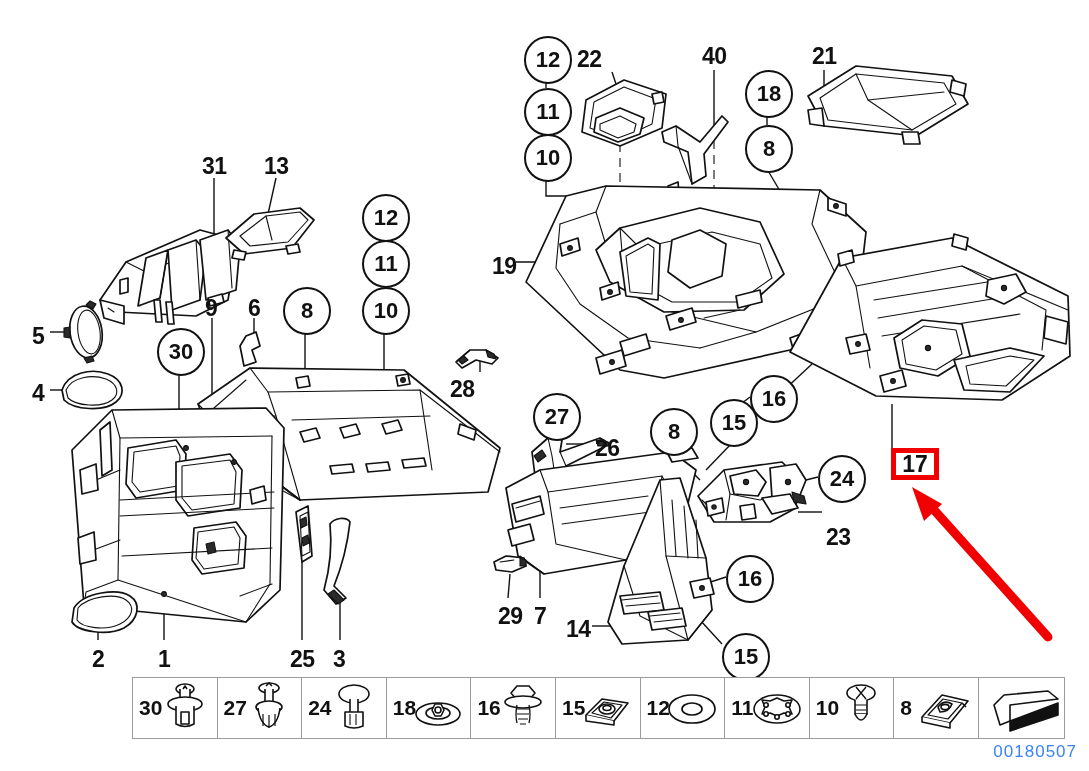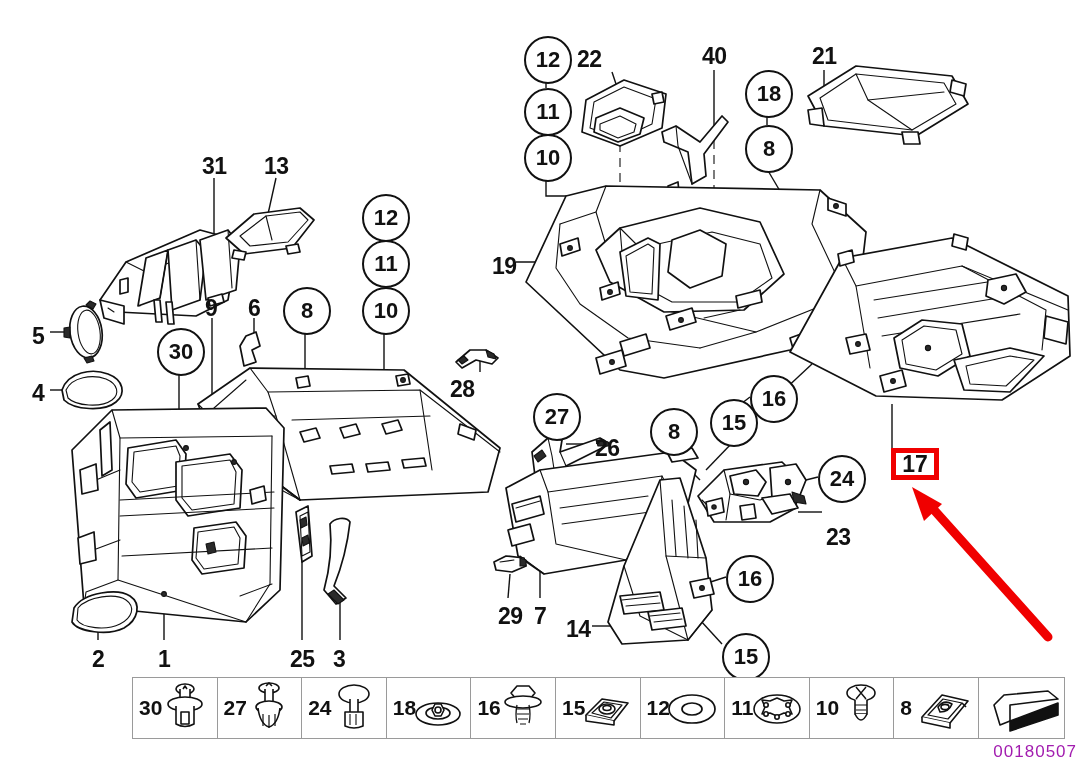--- a/index.html
+++ b/index.html
@@ -91,21 +91,21 @@
     transform:translateY(-50%);
     width:56px;height:54px;
   }
   .licon.wide{right:0;width:76px;}
   #diagram-no{
     position:absolute;
     right:12px;
     top:742px;
     font-size:17px;
     letter-spacing:1px;
-    color:#a21caf;
+    color:#3b82f6;
     font-family:"Liberation Sans", sans-serif;
   }
 </style>
 </head>
 <body>
 
 <div id="page">
 
   <div id="artboard">
   <svg width="1089" height="771" viewBox="0 0 1089 771" xmlns="http://www.w3.org/2000/svg">

